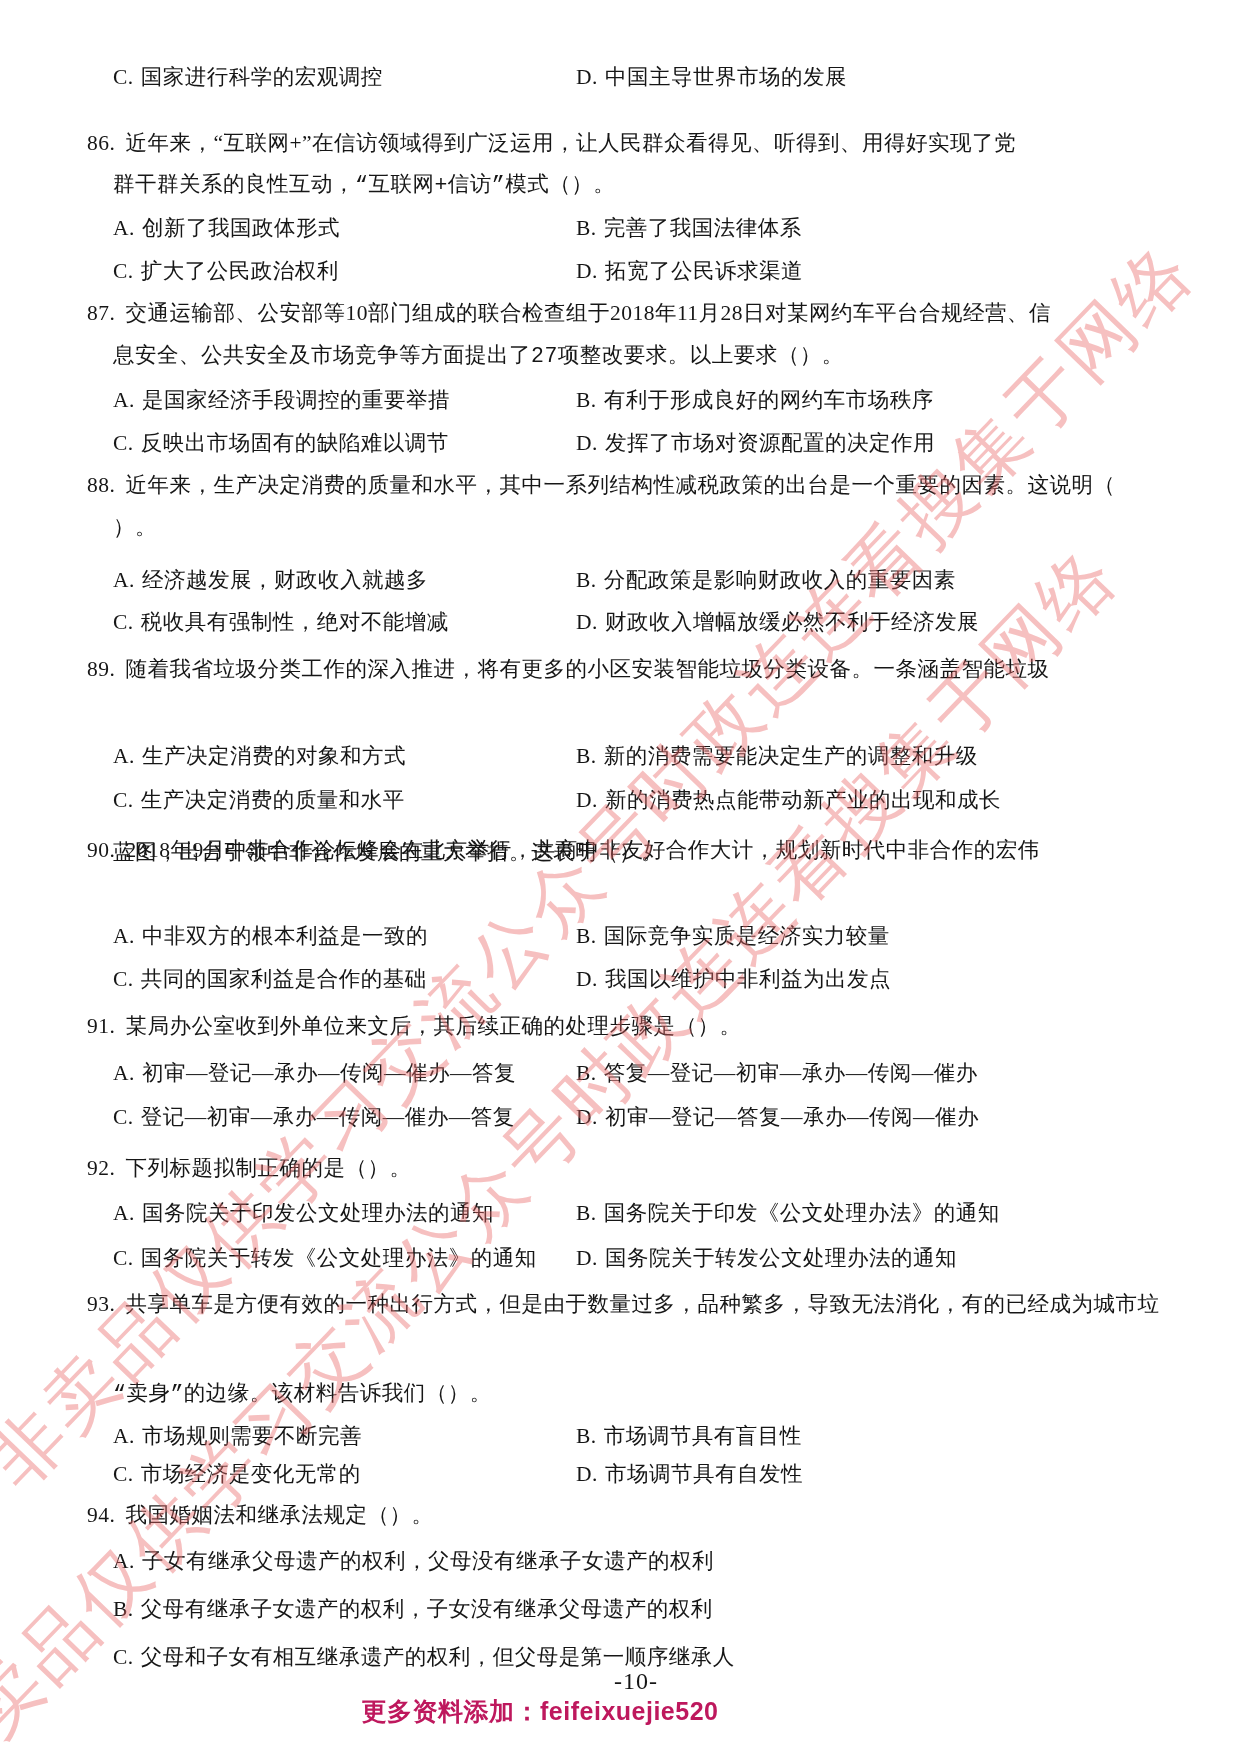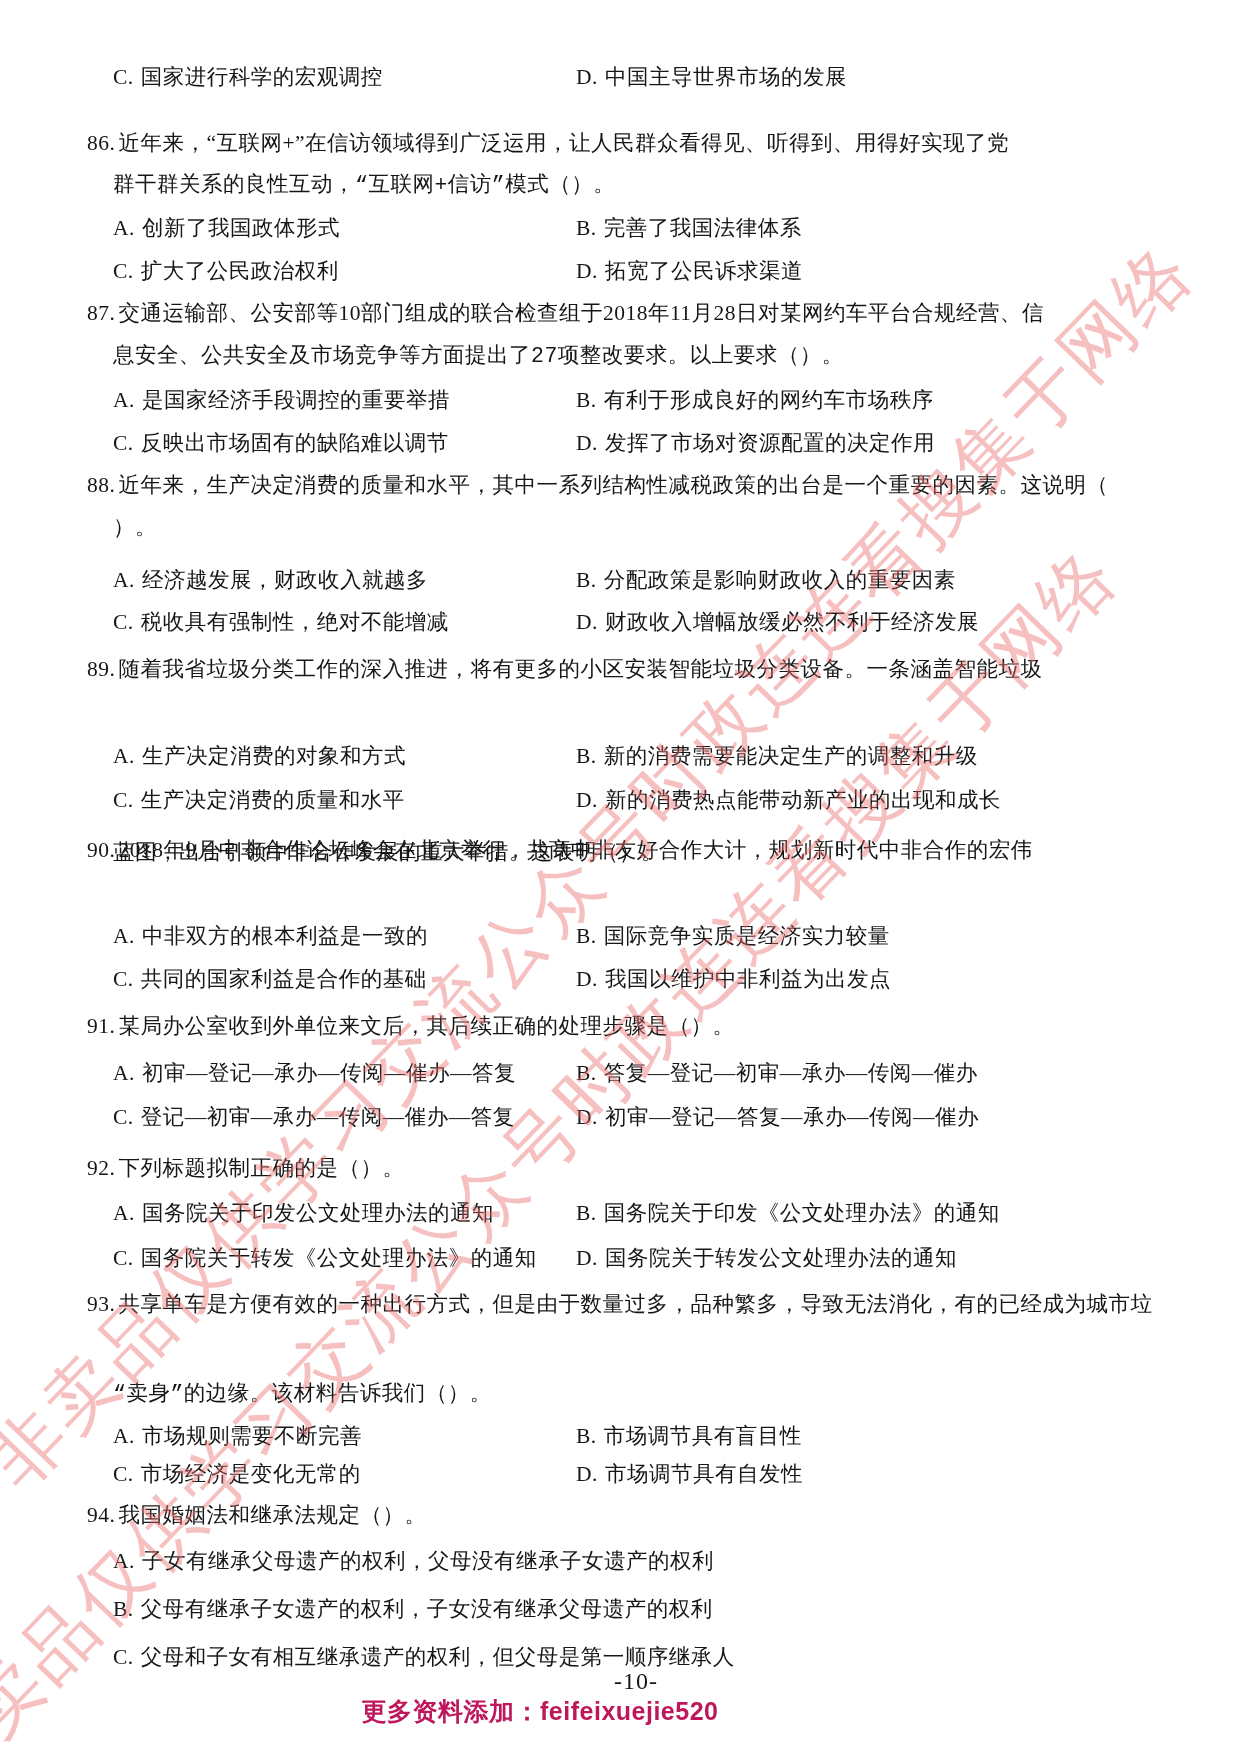--- a/index.html
+++ b/index.html
@@ -5,21 +5,21 @@
   html,body{margin:0;padding:0;background:#888;}
   .page{
     position:relative;width:1240px;height:1754px;margin:0 auto;
     background:#ffffff;overflow:hidden;
     font-family:"Liberation Serif","DejaVu Serif",serif;
     color:#161616;font-size:21.5px;letter-spacing:.5px;line-height:30px;
   }
   .row{position:absolute;left:0;width:100%;white-space:nowrap;}
   .stem{left:87px;width:auto;}
   .cont{left:113px;width:auto;font-family:Liberation Mono, monospace;}
-  .qn{margin-right:3px;}
+  .qn{margin-right:10px;}
   .o1{position:absolute;left:113px;white-space:nowrap;}
   .o2{position:absolute;left:576px;white-space:nowrap;}
   .k{margin-right:7px;}
   .pagenum{position:absolute;left:16px;width:100%;text-align:center;font-size:24px;letter-spacing:1px;}
   .footer{
     position:absolute;left:0;width:1080px;text-align:center;
     font-family:"Liberation Sans","DejaVu Sans",sans-serif;
     font-weight:bold;font-size:25px;color:#be185d;
   }
   .wm{

